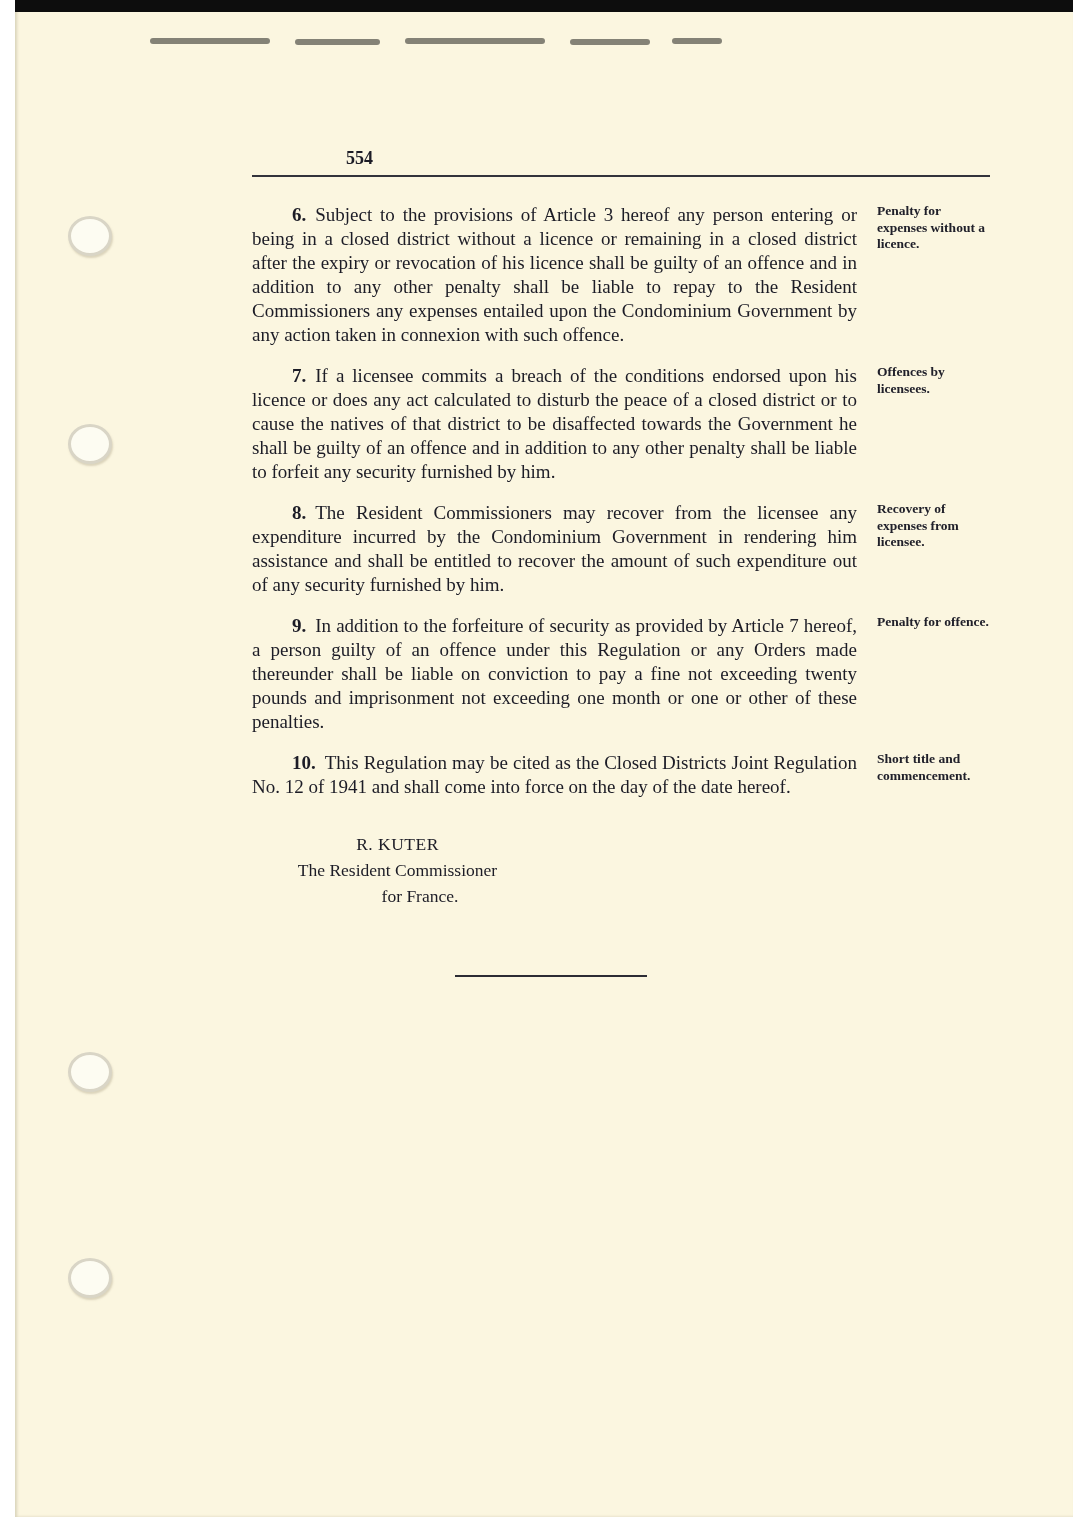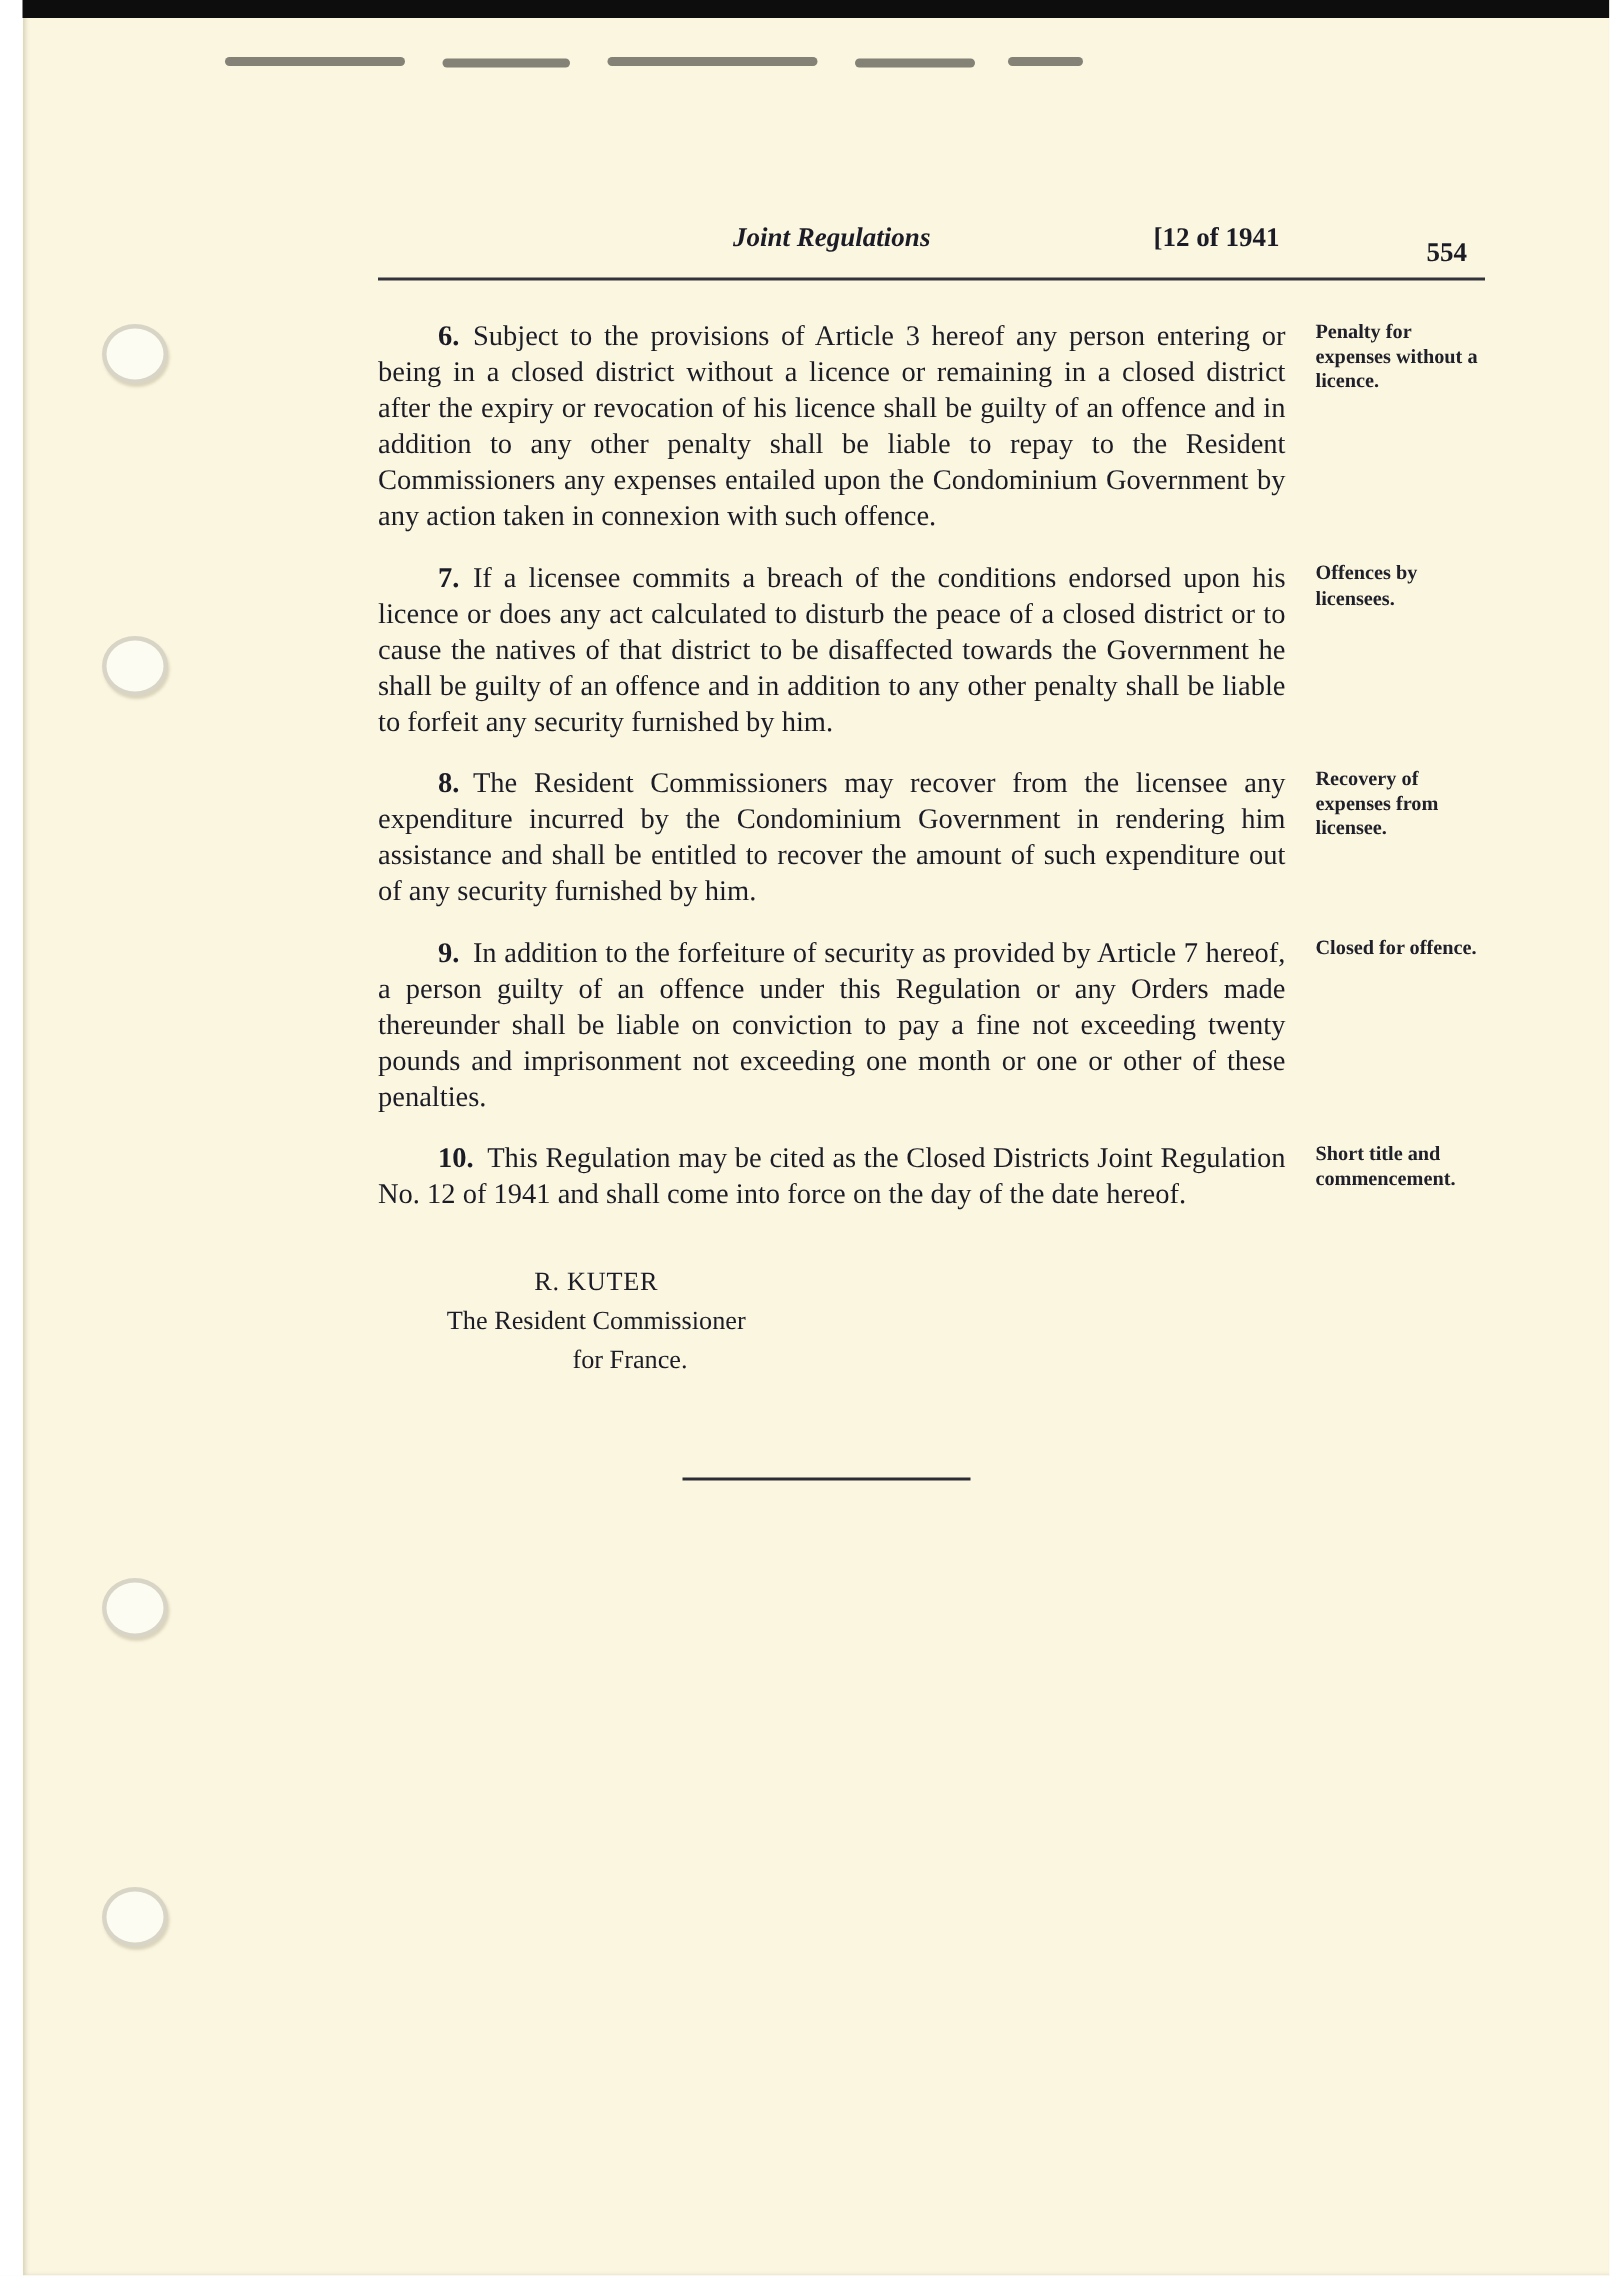--- a/index.html
+++ b/index.html
@@ -69,24 +69,20 @@
   <div class="top-smudge" style="left:672px;top:38px;width:50px;"></div>
 
   <div class="punch-hole" style="left:68px;top:216px;"></div>
   <div class="punch-hole" style="left:68px;top:424px;"></div>
   <div class="punch-hole" style="left:68px;top:1052px;"></div>
   <div class="punch-hole" style="left:68px;top:1258px;"></div>
 
   <div class="content">
 
     <div class="header-row">
-      <div class="header-body">
-        <span class="doc-title">Joint Regulations</span>
-        <span class="citation">[12 of 1941</span>
-      </div>
       <div class="header-margin">554</div>
     </div>
     <hr class="head-rule">
 
     <div class="body-block">
 
       <div class="para-row">
         <p class="body-text"><span class="pnum">6.</span><span>Subject to the provisions of Article 3 hereof any person entering or being in a closed district without a licence or remaining in a closed district after the expiry or revocation of his licence shall be guilty of an offence and in addition to any other penalty shall be liable to repay to the Resident Commissioners any expenses entailed upon the Condominium Government by any action taken in connexion with such offence.</span></p>
         <div class="margin-note">Penalty for expenses without a licence.</div>
       </div>
@@ -96,21 +92,21 @@
         <div class="margin-note">Offences by licensees.</div>
       </div>
 
       <div class="para-row">
         <p class="body-text"><span class="pnum">8.</span><span>The Resident Commissioners may recover from the licensee any expenditure incurred by the Condominium Government in rendering him assistance and shall be entitled to recover the amount of such expenditure out of any security furnished by him.</span></p>
         <div class="margin-note">Recovery of expenses from licensee.</div>
       </div>
 
       <div class="para-row">
         <p class="body-text"><span class="pnum">9.</span><span>In addition to the forfeiture of security as provided by Article 7 hereof, a person guilty of an offence under this Regulation or any Orders made thereunder shall be liable on conviction to pay a fine not exceeding twenty pounds and imprisonment not exceeding one month or one or other of these penalties.</span></p>
-        <div class="margin-note">Closed for offence.</div>
+        <div class="margin-note">Penalty for offence.</div>
       </div>
 
       <div class="para-row">
         <p class="body-text"><span class="pnum">10.</span><span>This Regulation may be cited as the Closed Districts Joint Regulation No. 12 of 1941 and shall come into force on the day of the date hereof.</span></p>
         <div class="margin-note">Short title and commencement.</div>
       </div>
 
 
       <div class="signatures">
         <div class="sig-left">

